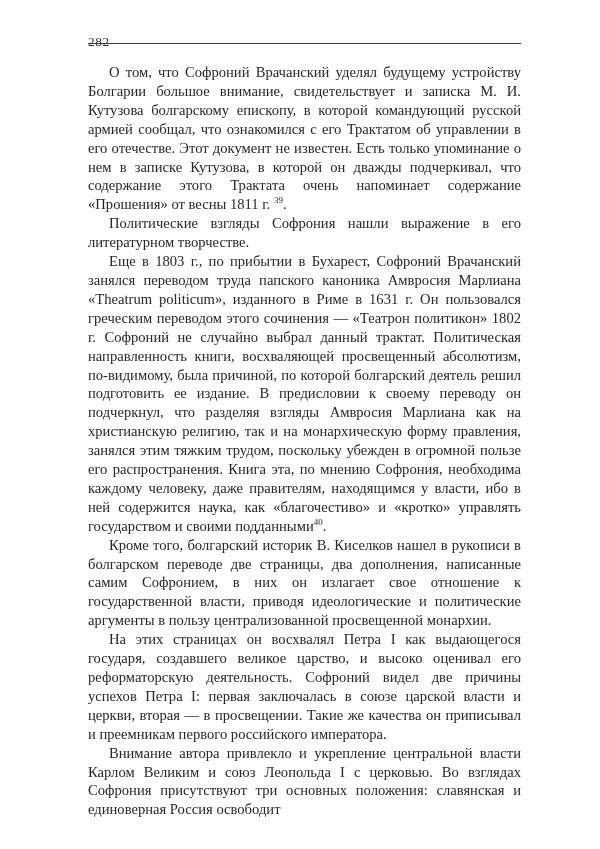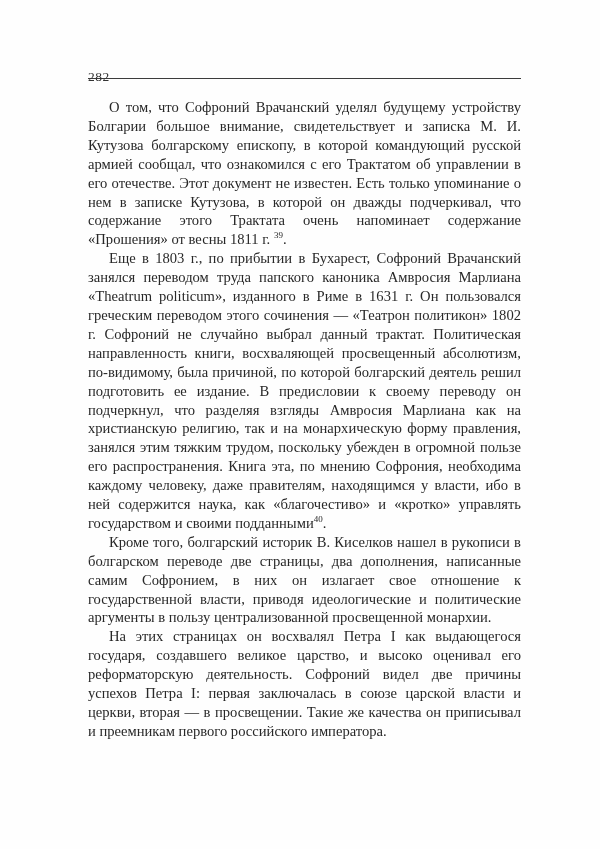--- a/index.html
+++ b/index.html
@@ -2,21 +2,21 @@
 <html lang="ru"><head>
 <meta charset="utf-8">
 <style>
   html,body{margin:0;padding:0;background:#ffffff;}
   .page{
     position:relative;
     width:600px;
     height:849px;
     box-sizing:border-box;
     background:#fefefe;
-    padding:69px 79px 0 88px;
+    padding:34px 79px 0 88px;
     font-family:"Liberation Serif","DejaVu Serif",serif;
     color:#2b2b2b;
     overflow:hidden;
   }
   .page-header{
     position:relative;
     text-align:center;
     font-size:13.5px;
     letter-spacing:1.6px;
     padding-bottom:9px;
@@ -56,22 +56,24 @@
 <div class="page">
 
   <header class="page-header">
     <span class="page-number">282</span>
   </header>
 
   <main class="body-text">
 
     <p><span>О том, что Софроний Врачанский уделял будущему устройству Болгарии большое внимание, свидетельствует и записка М. И. Кутузова болгарскому епископу, в которой командующий русской армией сообщал, что ознакомился с его Трактатом об управлении в его отечестве. Этот документ не известен. Есть только упоминание о нем в записке Кутузова, в которой он дважды подчеркивал, что содержание этого Трактата очень напоминает содержание «Прошения» от весны 1811 г. </span><sup class="fn">39</sup><span>.</span></p>
 
+    <p><span>Политические взгляды Софрония нашли выражение в его литературном творчестве.</span></p>
 
     <p><span>Еще в 1803 г., по прибытии в Бухарест, Софроний Врачанский занялся переводом труда папского каноника Амвросия Марлиана «Theatrum politicum», изданного в Риме в 1631 г. Он пользовался греческим переводом этого сочинения — «Театрон политикон» 1802 г. Софроний не случайно выбрал данный трактат. Политическая направленность книги, восхваляющей просвещенный абсолютизм, по-видимому, была причиной, по которой болгарский деятель решил подготовить ее издание. В предисловии к своему переводу он подчеркнул, что разделяя взгляды Амвросия Марлиана как на христианскую религию, так и на монархическую форму правления, занялся этим тяжким трудом, поскольку убежден в огромной пользе его распространения. Книга эта, по мнению Софрония, необходима каждому человеку, даже правителям, находящимся у власти, ибо в ней содержится наука, как «благочестиво» и «кротко» управлять государством и своими подданными</span><sup class="fn">40</sup><span>.</span></p>
 
     <p><span>Кроме того, болгарский историк В. Киселков нашел в рукописи в болгарском переводе две страницы, два дополнения, написанные самим Софронием, в них он излагает свое отношение к государственной власти, приводя идеологические и политические аргументы в пользу централизованной просвещенной монархии.</span></p>
 
     <p><span>На этих страницах он восхвалял Петра I как выдающегося государя, создавшего великое царство, и высоко оценивал его реформаторскую деятельность. Софроний видел две причины успехов Петра I: первая заключалась в союзе царской власти и церкви, вторая — в просвещении. Такие же качества он приписывал и преемникам первого российского императора.</span></p>
 
+    <p><span>Внимание автора привлекло и укрепление центральной власти Карлом Великим и союз Леопольда I с церковью. Во взглядах Софрония присутствуют три основных положения: славянская и единоверная Россия освободит</span></p>
 
   </main>
 </div>
 
 </body></html>

